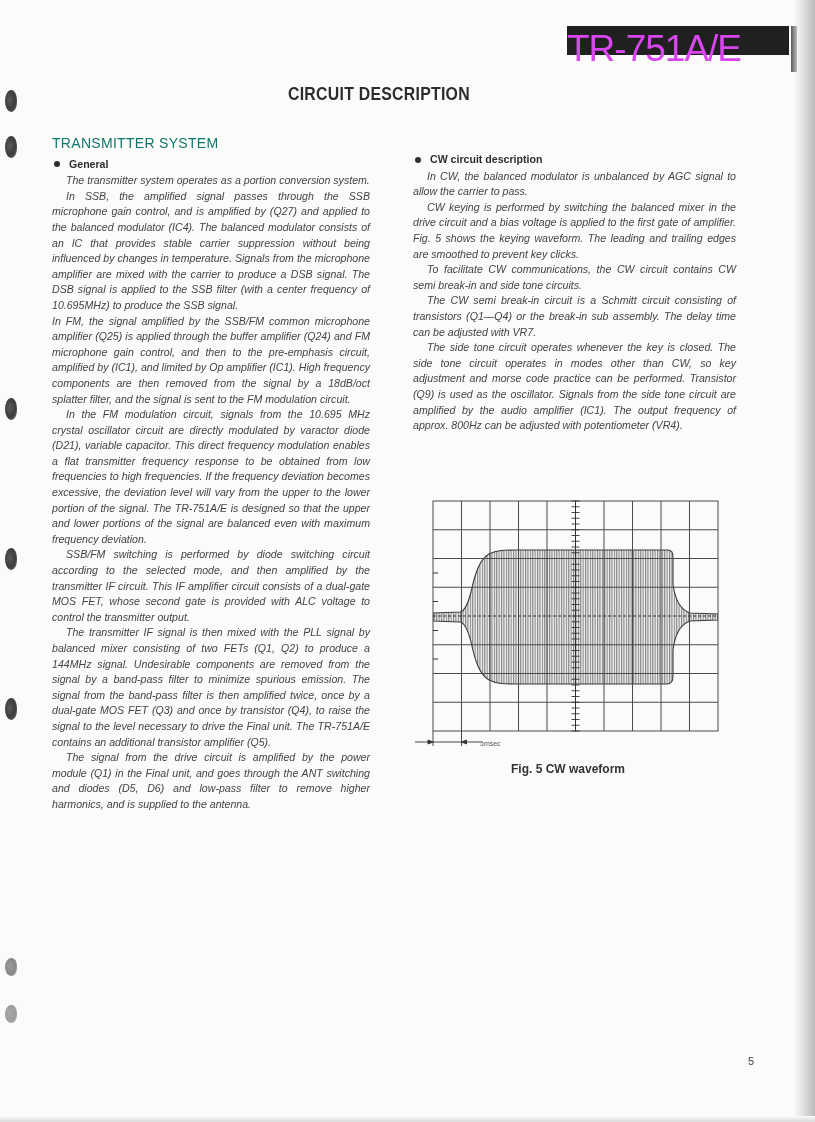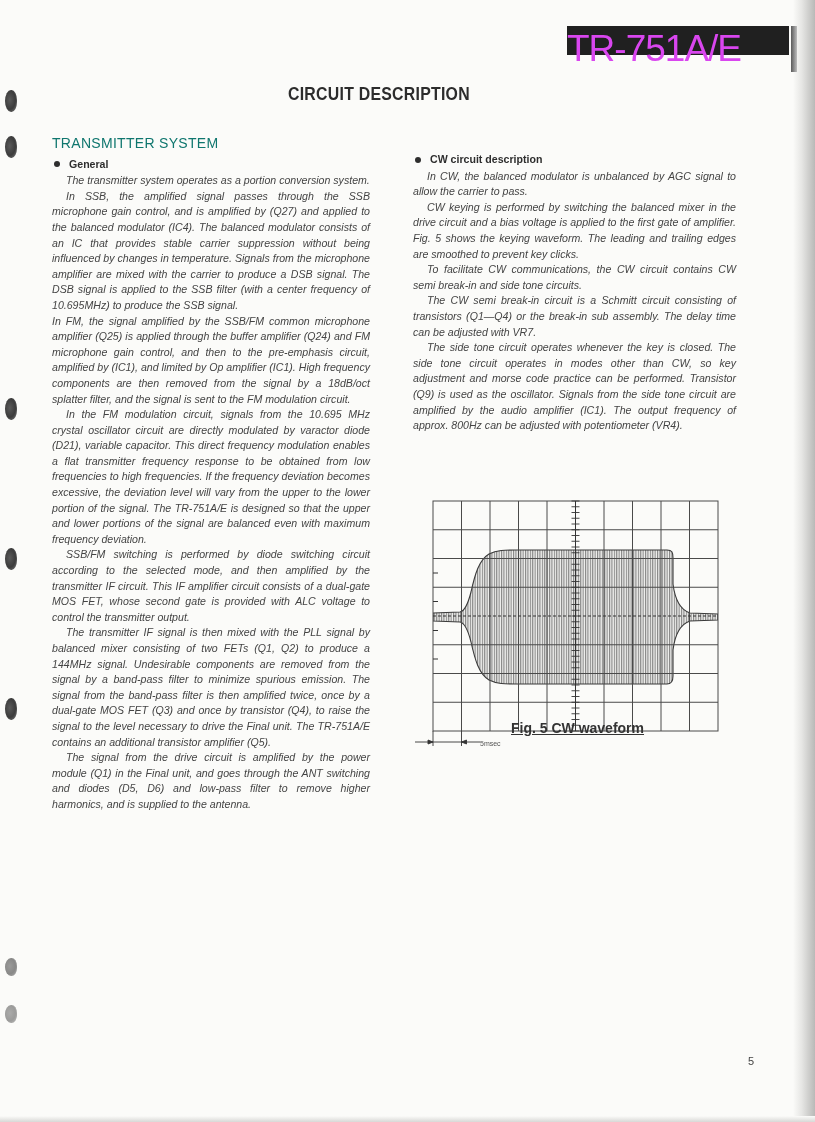--- a/index.html
+++ b/index.html
@@ -41,21 +41,21 @@
   .col-left { left: 52px; top: 136px; width: 318px; }
   .col-right { left: 413px; top: 152px; width: 323px; }
   .section-title { font-size: 14px; font-weight: normal; color: #0f766e; margin: 0 0 5px 0; letter-spacing: 0.3px; }
   .subhead { font-weight: bold; font-size: 10.6px; color: #2e2e2e; margin: 0 0 1px 0; }
   .subhead .bullet { display: inline-block; width: 6px; height: 6px; border-radius: 50%; background: #2e2e2e; margin: 0 9px 1px 2px; vertical-align: middle; }
   p { margin: 0; text-align: justify; font-style: italic; }
   p.indent { text-indent: 14px; }
   .figure { position: absolute; left: 405px; top: 492px; width: 330px; height: 300px; }
   .figure svg { position: absolute; left: 0; top: 0; }
   .fig-caption {
-    position: absolute; left: 511px; top: 720px; font-size: 14px; font-weight: bold; color: #333; text-decoration: underline;
+    position: absolute; left: 511px; top: 762px; font-size: 12px; font-weight: bold; color: #333;
   }
   .scale-label { position: absolute; left: 480px; top: 740px; font-size: 7px; color: #555; }
   .page-number { position: absolute; left: 748px; top: 1055px; font-size: 11px; color: #444; }
 </style>
 </head>
 <body>
 
 <div class="right-edge"></div>
 <div class="bottom-edge"></div>
 

